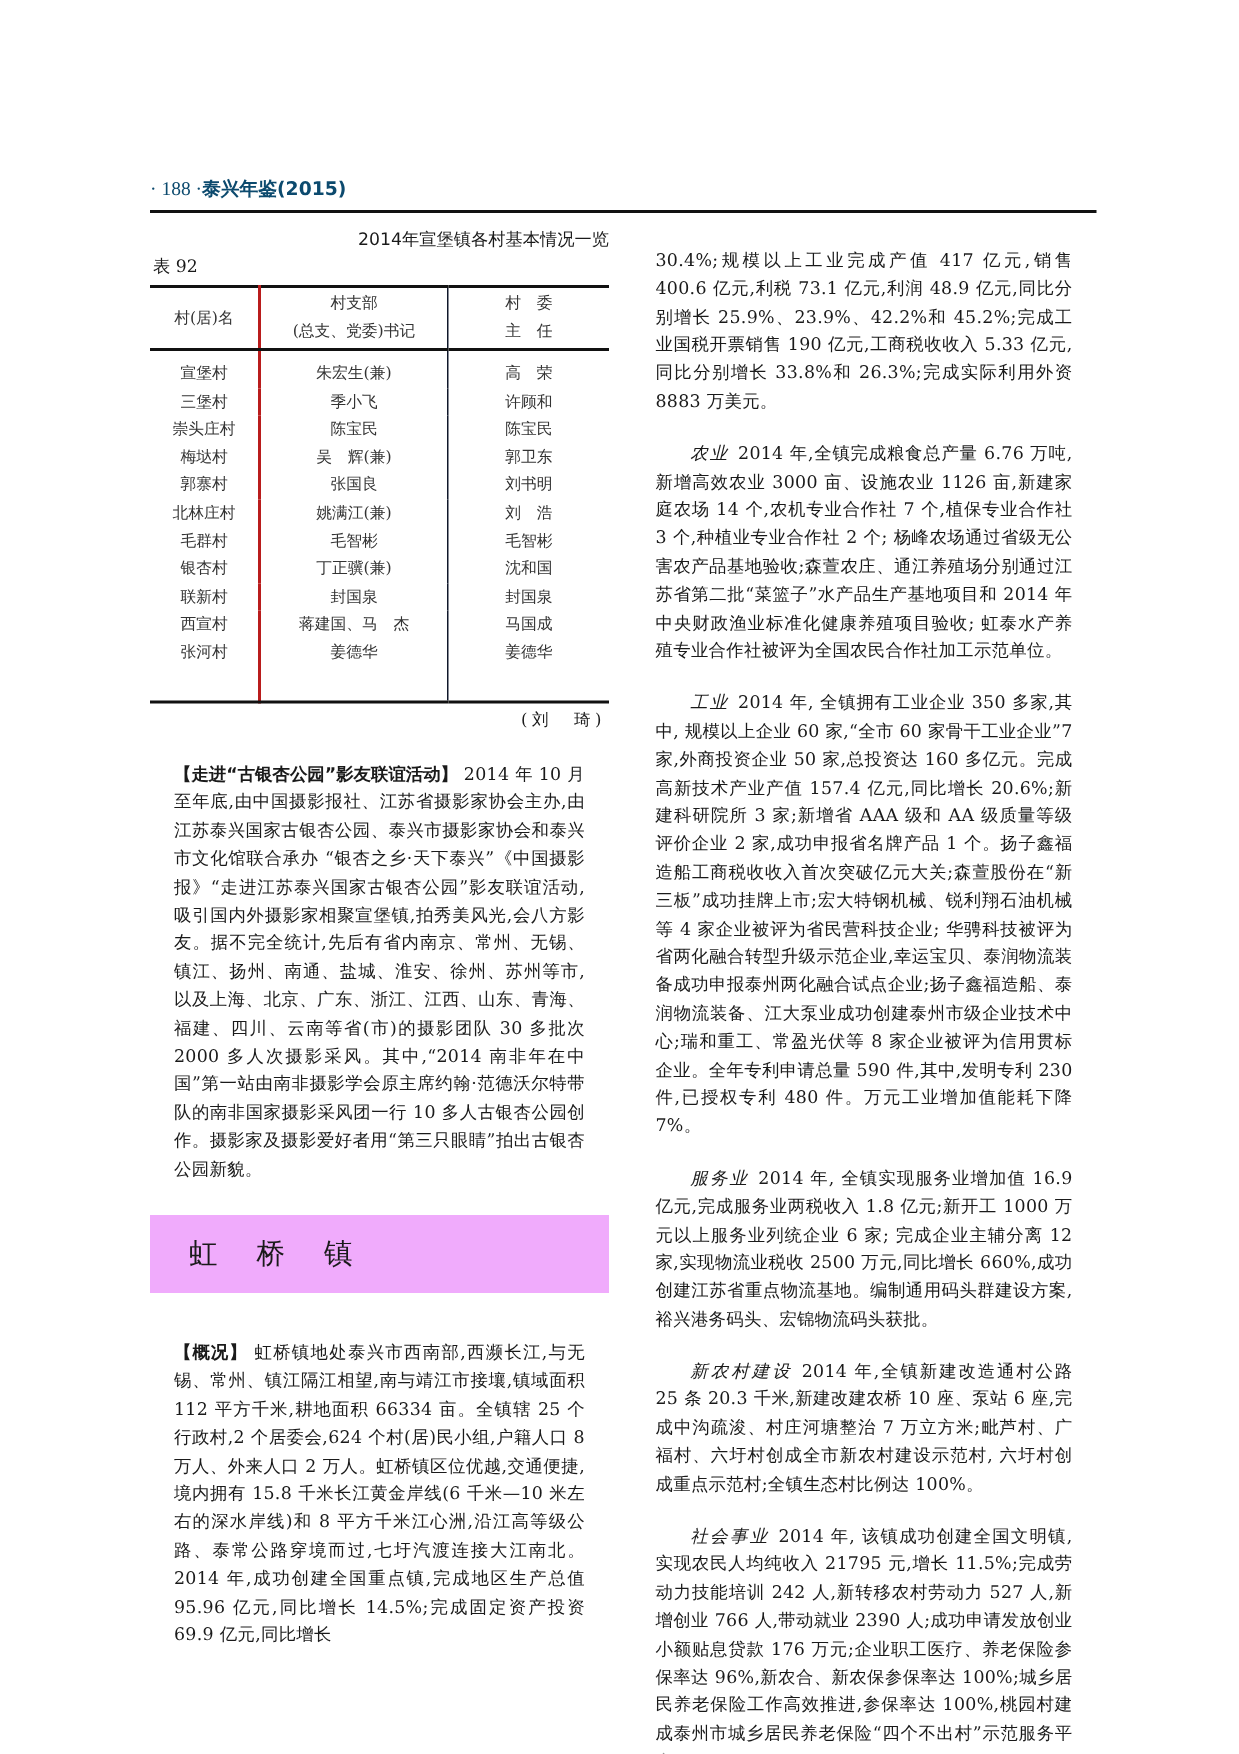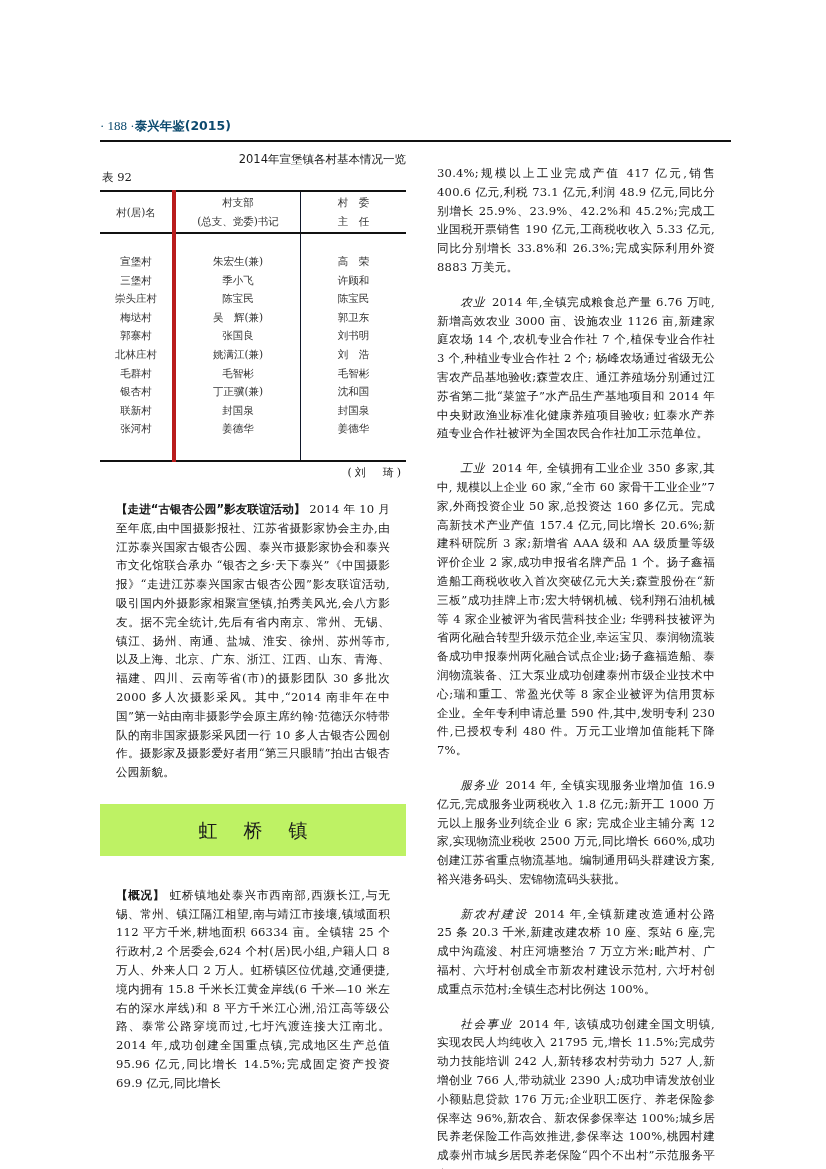--- a/index.html
+++ b/index.html
@@ -14,32 +14,32 @@
   .col-left { left: 100px; width: 306px; }
   .col-right { left: 421px; width: 310px; }
 
   .table-title { text-align: right; font-family: "DejaVu Sans", sans-serif; font-size: 11.5px;
                  margin-top: 2px; height: 18px; line-height: 18px; }
   .table-no { font-size: 11.5px; height: 22px; line-height: 18px; padding-left: 2px; }
   table.vtable { width: 306px; border-collapse: collapse; font-size: 10.5px; color: #333; }
   table.vtable th { font-weight: normal; border-top: 2px solid #111; border-bottom: 2px solid #111;
                     height: 40px; line-height: 19px; padding: 0; }
   table.vtable td { text-align: center; height: 18.6px; line-height: 18.6px; padding: 0; }
-  table.vtable tr.first td { padding-top: 18px; }
+  table.vtable tr.first td { padding-top: 6px; }
   table.vtable tr.last td { border-bottom: 2px solid #111; padding-bottom: 22px; }
-  table.vtable .c1 { width: 72px; border-right: 4px solid #b91c1c; }
+  table.vtable .c1 { width: 72px; border-right: 2px solid #b91c1c; }
   table.vtable .c2 { width: 124px; border-right: 1px solid #0f172a; margin-left: 48px; }
   .author { text-align: right; font-size: 11px; height: 22px; line-height: 22px; padding-right: 2px; letter-spacing: 3px; }
 
   p.para { margin: 16px; font-size: 11.6px; line-height: 18.8px; text-align: justify; letter-spacing: 0.2px; }
   p.para .bold { font-family: "DejaVu Sans", sans-serif; font-weight: bold; letter-spacing: 0; }
   p.indent { text-indent: 2em; }
   p.para .kw { font-style: italic; letter-spacing: 1px; margin-right: 6px; }
 
-  .section-banner { margin-top: 22px; height: 52px; background: #bef264; text-align: center;
+  .section-banner { margin-top: 22px; height: 52px; background: #f0abfc; text-align: left;
                     line-height: 52px; font-size: 19px; letter-spacing: 26px; font-family: "DejaVu Sans", sans-serif;
                     padding-left: 26px; }
   .gap-small { height: 14px; }
 </style>
 </head>
 <body>
 
 <div class="page-header">
   <span>·&nbsp;</span><span>188</span><span>&nbsp;·</span><span class="book">泰兴年鉴(2015)</span>
 </div>
@@ -101,20 +101,25 @@
         <tr>
           <td class="c1">银杏村</td>
           <td class="c2">丁正骥(兼)</td>
           <td class="c3">沈和国</td>
         </tr>
         <tr>
           <td class="c1">联新村</td>
           <td class="c2">封国泉</td>
           <td class="c3">封国泉</td>
         </tr>
+        <tr>
+          <td class="c1">西宣村</td>
+          <td class="c2">蒋建国、马　杰</td>
+          <td class="c3">马国成</td>
+        </tr>
         <tr class="last">
           <td class="c1">张河村</td>
           <td class="c2">姜德华</td>
           <td class="c3">姜德华</td>
         </tr>
       </tbody>
   </table>
   <div class="author">(刘　琦)</div>
 
   <p class="para">

